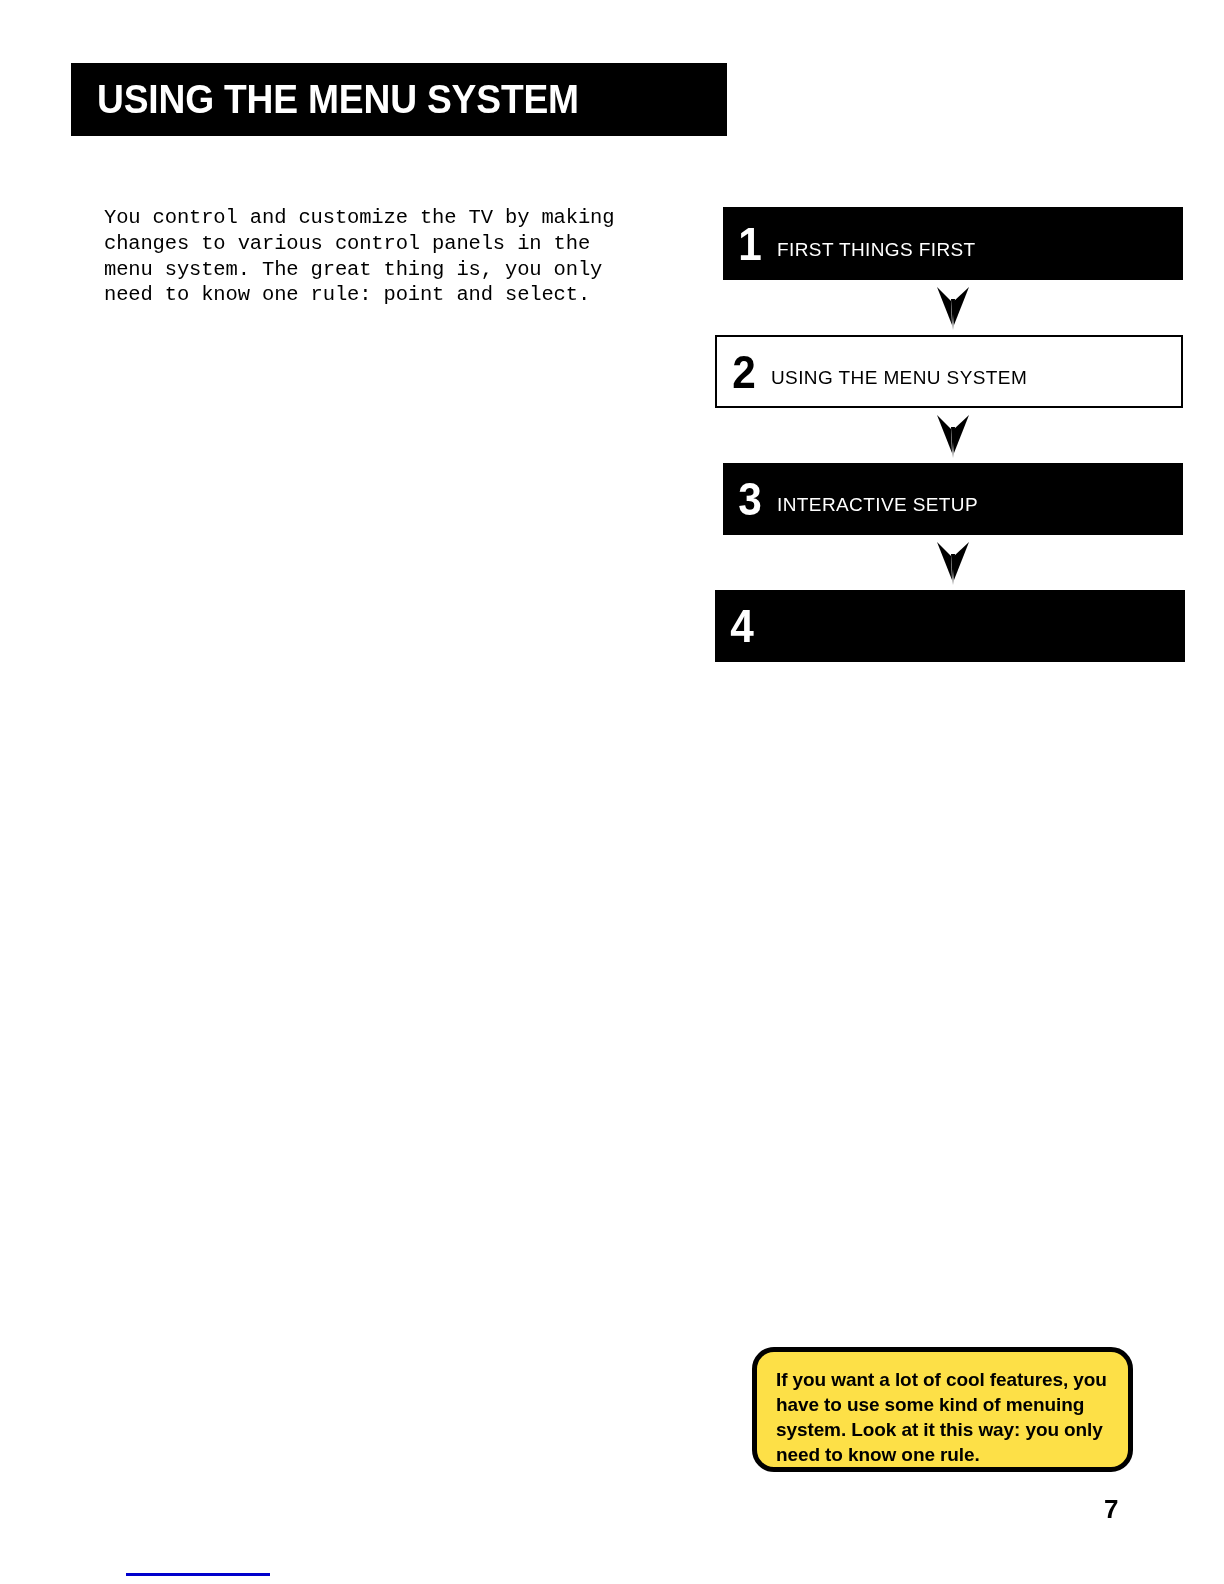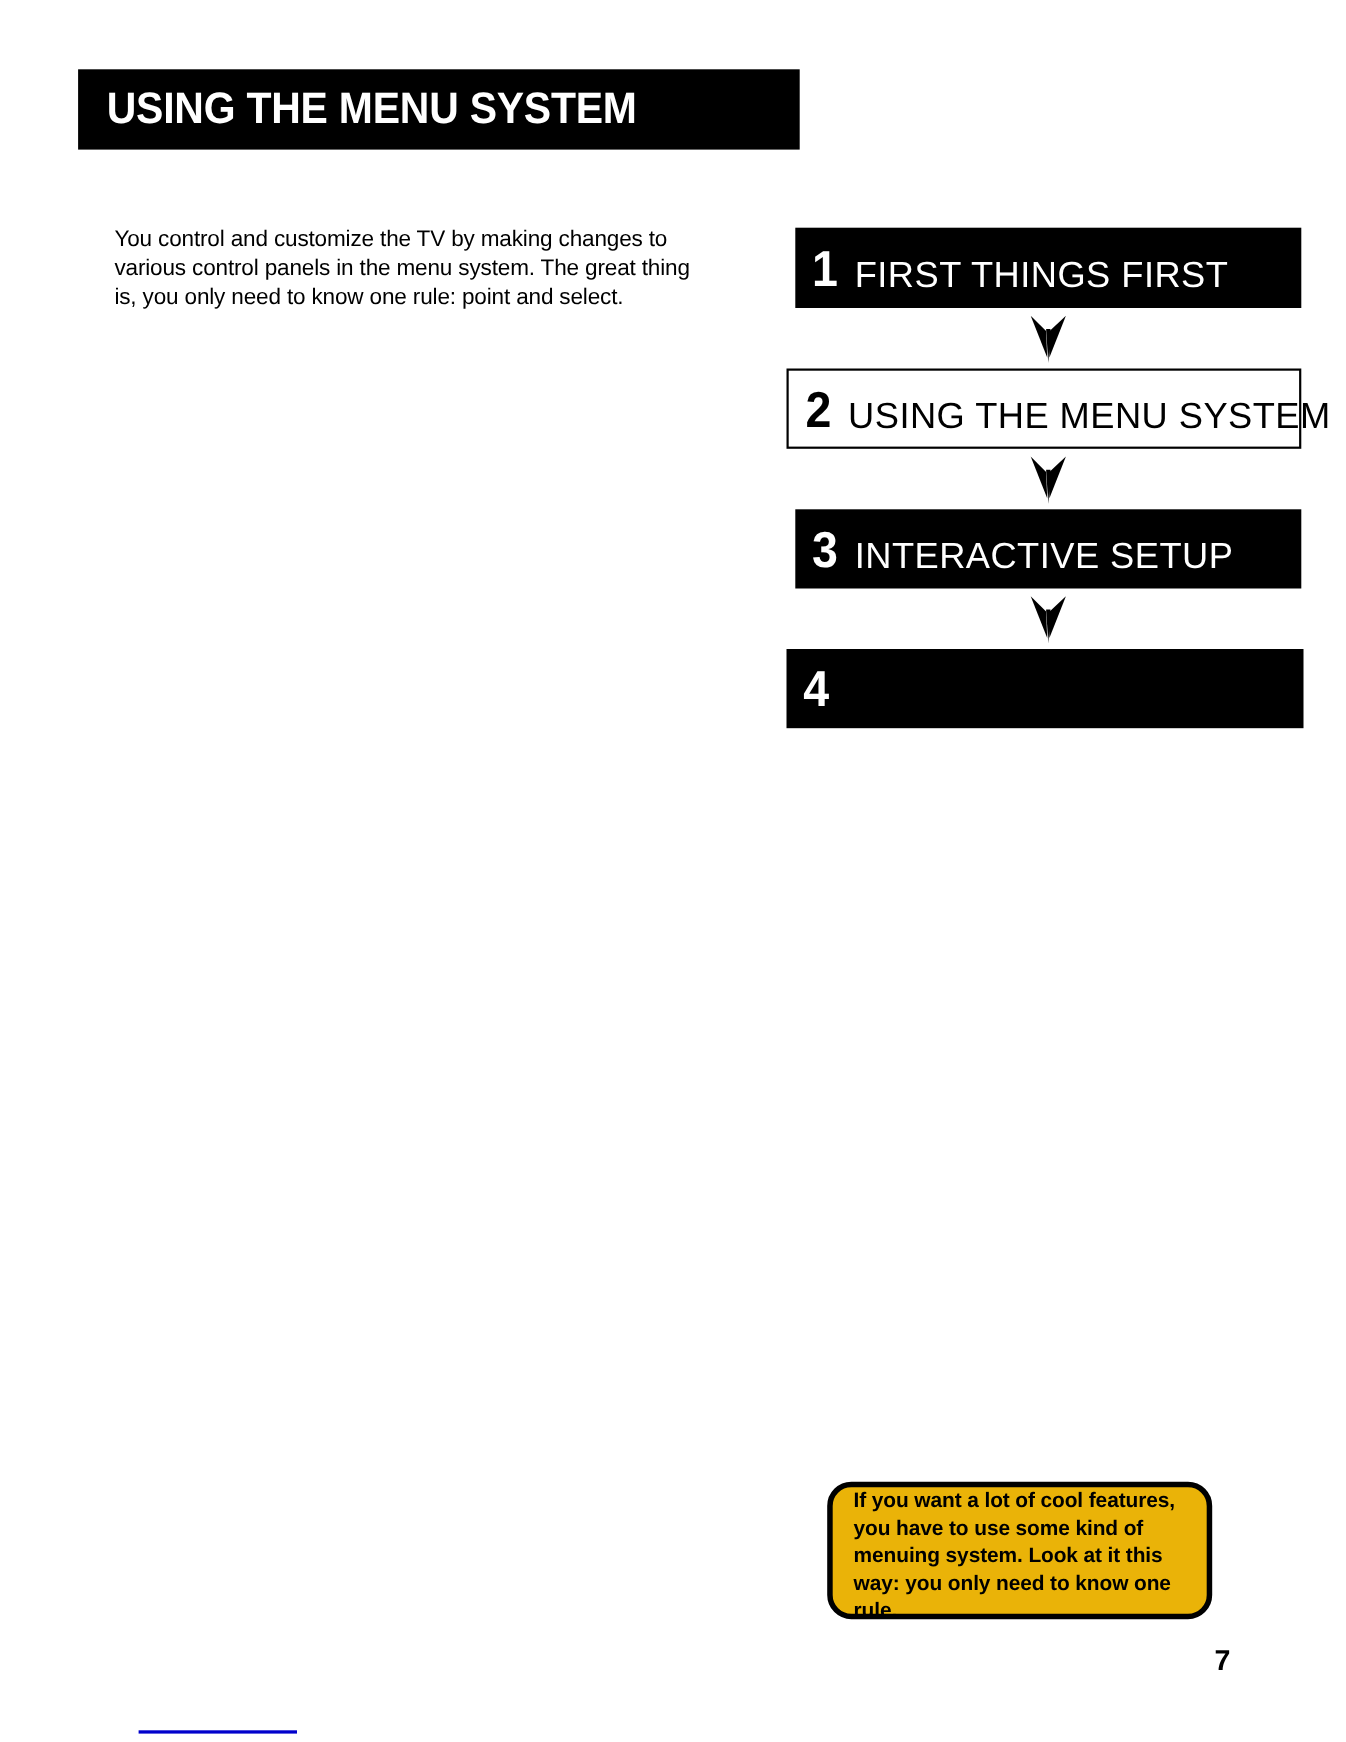--- a/index.html
+++ b/index.html
@@ -50,20 +50,21 @@
     font-size: 21px;
     font-weight: bold;
     letter-spacing: -0.1px;
     margin: 0 0 16px 0;
   }
   #body-paragraph {
     font-size: 20.5px;
     line-height: 25.8px;
     margin: 0;
     letter-spacing: -0.15px;
+    font-family: Liberation Mono, monospace;
   }
 
   
   #flowchart {
     position: absolute;
     left: 714px;
     top: 207px;
     width: 475px;
   }
   .flow-box {
@@ -84,21 +85,21 @@
   .flow-num {
     font-weight: bold;
     font-size: 46px;
     line-height: 1;
     width: 54px;
     text-align: center;
     flex: none;
     transform: scaleX(0.92);
   }
   .flow-label {
-    font-size: 33px;
+    font-size: 19px;
     letter-spacing: 0.4px;
     white-space: nowrap;
     margin-top: 12px;
   }
 
   
   #flow-box-1 { margin-left: 9px; width: 460px; height: 73px; }
   #flow-box-2 { margin-left: 1px; width: 468px; height: 73px; }
   #flow-box-3 { margin-left: 9px; width: 460px; height: 72px; }
   #flow-box-4 { margin-left: 1px; width: 470px; height: 72px; }
@@ -112,28 +113,28 @@
     margin-left: 9px;
     width: 460px;
   }
   .flow-arrow svg { display: block; }
 
   
   #callout-box {
     position: absolute;
     left: 752px;
     top: 1347px;
-    width: 350px;
+    width: 381px;
     height: 125px;
     box-sizing: border-box;
     border: 5px solid #000000;
     border-radius: 22px;
-    background: #eab308;
-    display: flex;
-    align-items: flex-start;
+    background: #fde047;
+    display: flex;
+    align-items: flex-end;
   }
   #callout-text {
     font-size: 19px;
     font-weight: bold;
     line-height: 25px;
     padding: 0 17px 0 19px;
     letter-spacing: -0.1px;
   }
 
   

